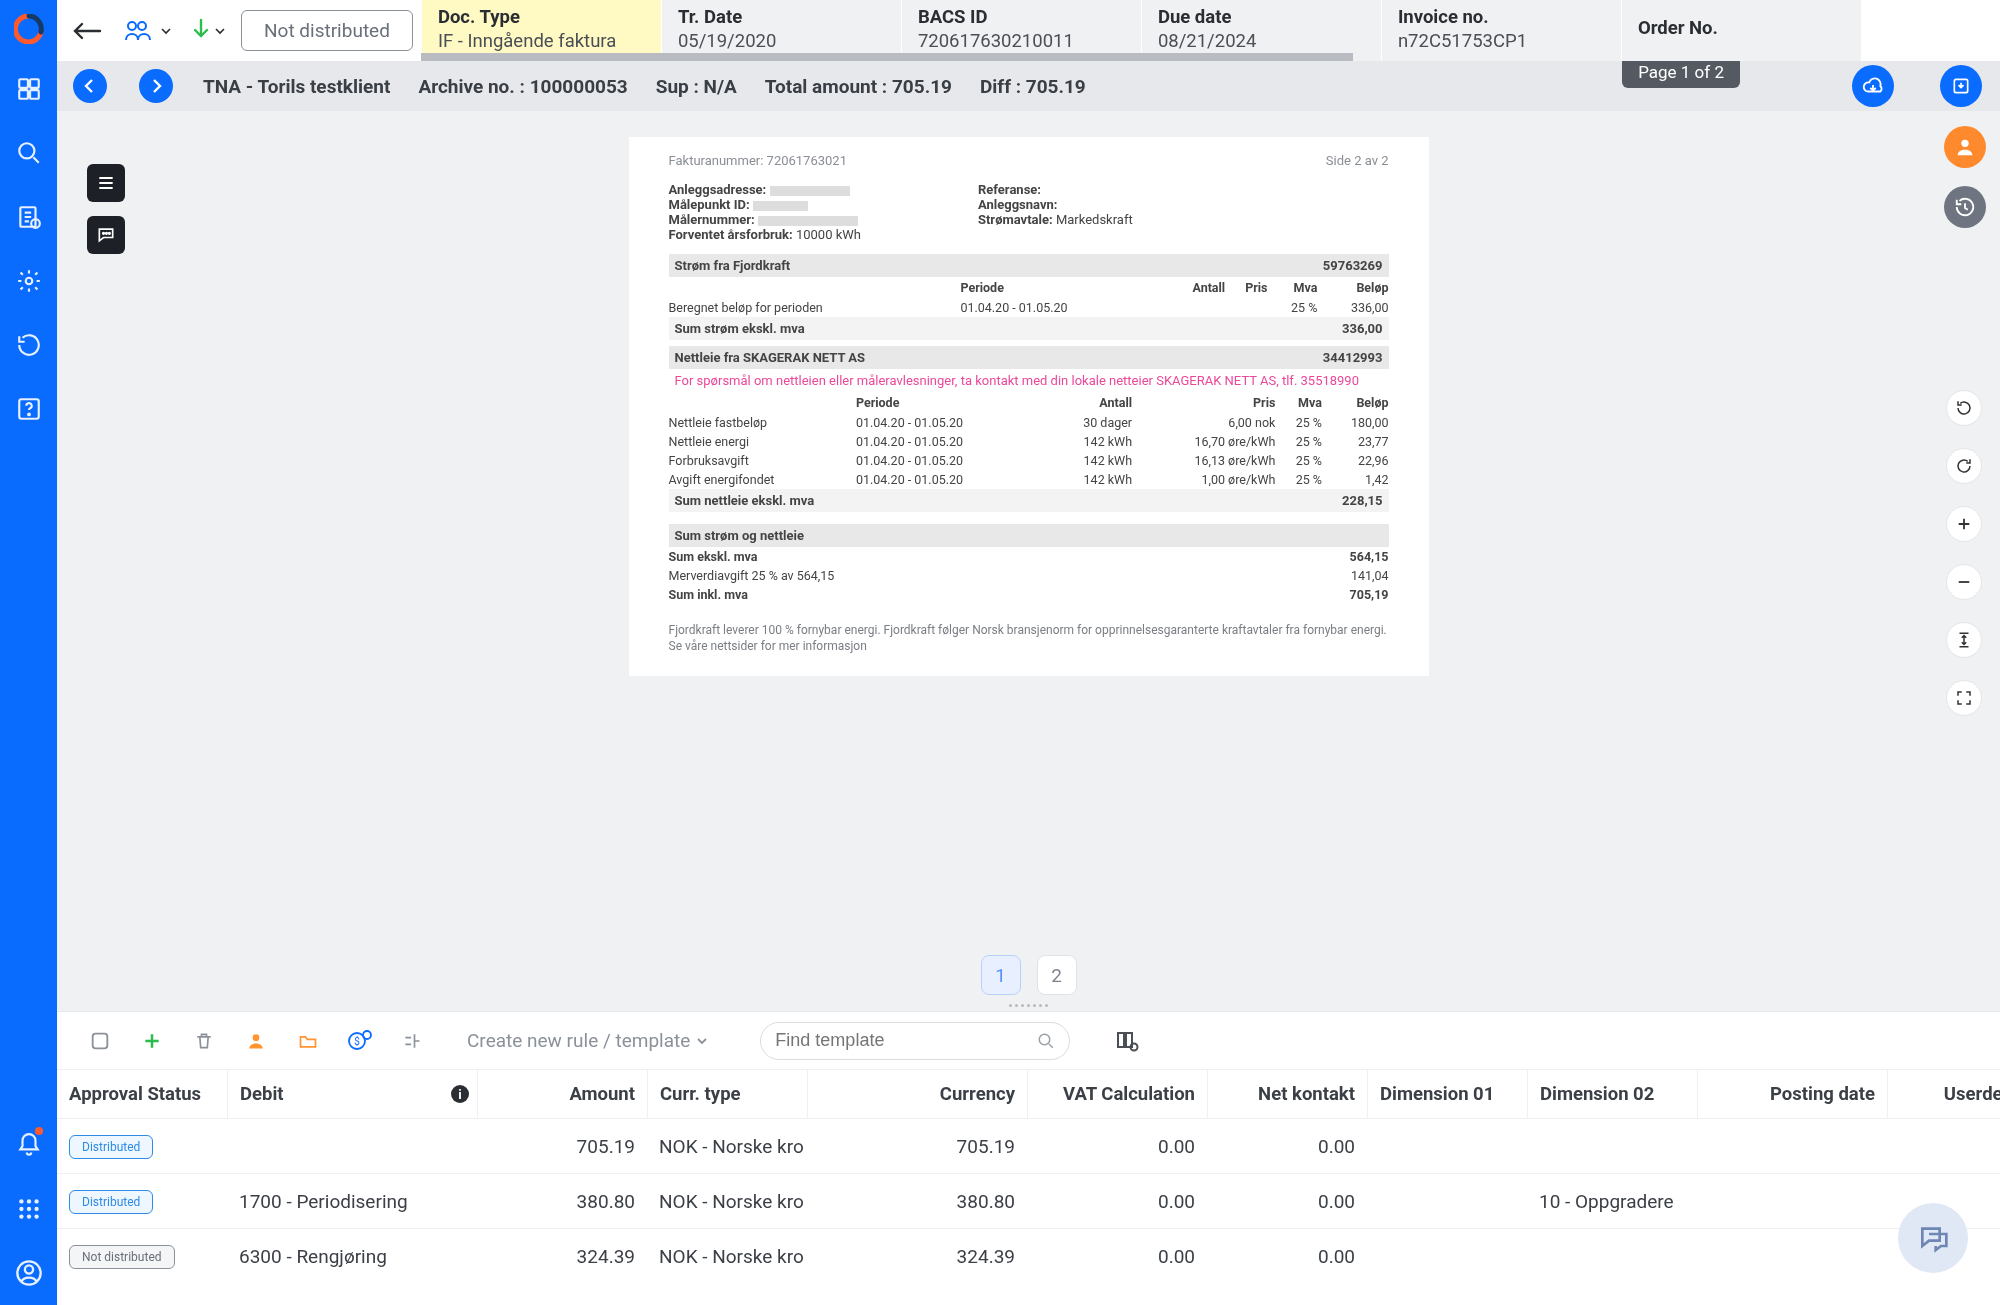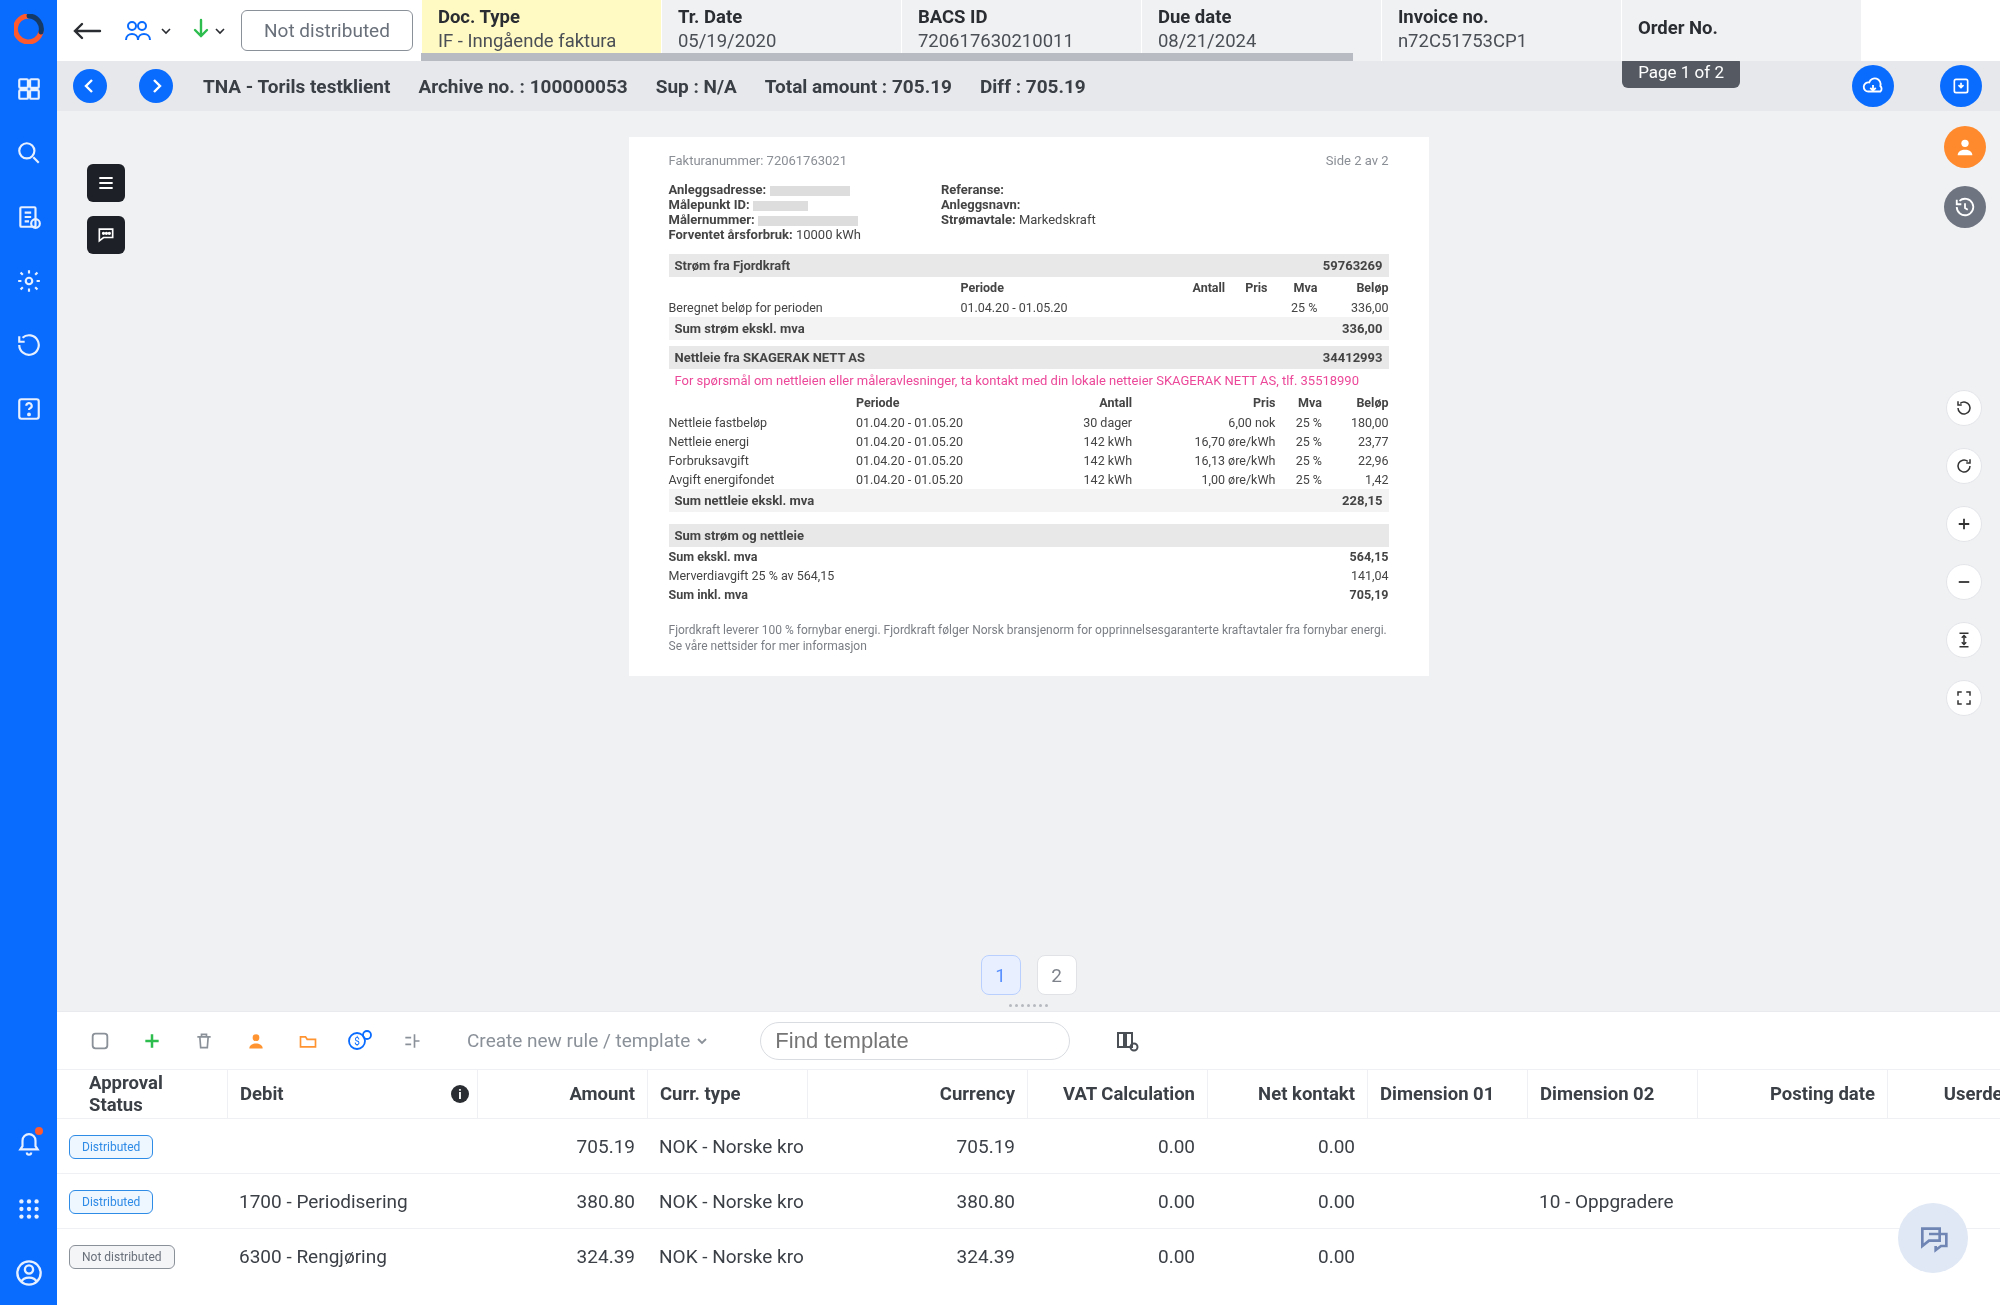--- a/index.html
+++ b/index.html
@@ -48,21 +48,21 @@
   
   .sq-btns { position:absolute; left:87px; top:164px; display:flex; flex-direction:column; gap:14px; z-index:30; }
   .sq-btns .sq { width:38px; height:38px; border-radius:6px; background:#1d2026; color:#fff; display:flex; align-items:center; justify-content:center; cursor:pointer; }
 
   .note-tab { position:absolute; left:57px; top:152px; width:30px; height:420px; background:#fff; border-right:1px solid #e8eaee; border-bottom-right-radius:6px;}
 
   
   .doc-area { position:absolute; left:57px; top:111px; right:0; bottom:294px; background:#f0f1f3; overflow:hidden; }
   .doc-page { position:absolute; left:50%; top:26px; transform:translateX(-50%); width:800px; background:#fff; padding:16px 40px 22px; font-size:13px; color:#444; }
   .doc-page .hdr { display:flex; justify-content:space-between; color:#8a8e95; margin-bottom:14px; }
-  .doc-page .metagrid { display:flex; gap:80px; margin:10px 0 12px; }
+  .doc-page .metagrid { display:flex; gap:117px; margin:10px 0 12px; }
   .doc-page .metagrid b { font-weight:700; }
   .doc-page .blk { background:#ddd; display:inline-block; height:10px; width:80px; vertical-align:middle; }
   .doc-page table { width:100%; border-collapse:collapse; font-size:12.5px; }
   .doc-page th { text-align:left; font-weight:700; padding:3px 0; }
   .doc-page td { padding:2px 0; }
   .doc-page td.r, .doc-page th.r { text-align:right; }
   .doc-page .band   { background:#e8e8e8; font-weight:700; padding:4px 6px; display:flex; justify-content:space-between; }
   .doc-page .bandlt { background:#f3f3f3; font-weight:700; padding:4px 6px; display:flex; justify-content:space-between; }
   .doc-page .note   { color:#ec4899; padding:4px 6px; }
   .doc-page .foot   { color:#7a7e84; font-size:12px; margin-top:18px; line-height:1.35; }
@@ -77,26 +77,26 @@
   
   .lines { position:absolute; left:57px; right:0; bottom:0; height:294px; background:#fff; border-top:1px solid #e8eaee; display:flex; flex-direction:column; }
   .tool-row { height:58px; display:flex; align-items:center; gap:22px; padding:0 28px; border-bottom:1px solid #eef0f3; }
   .tool-row .tico { width:30px; height:30px; display:flex; align-items:center; justify-content:center; cursor:pointer; }
   .tool-row .tico.gray { color:#8b9199; }
   .tool-row .tico.green { color:#2dbd4e; }
   .tool-row .tico.orange{ color:#ff9430; }
   .tool-row .tico.blue  { color:#0a6bff; }
   .tool-row .linklike { color:#8b9199; font-size:19px; cursor:pointer; display:flex; align-items:center; gap:6px; margin-left:18px;}
   .tool-row .search { margin-left:30px; width:310px; height:38px; border:1px solid #d9dce1; border-radius:20px; display:flex; align-items:center; padding:0 14px; color:#9aa0a8; font-size:18px; }
-  .tool-row .search input { border:none; outline:none; flex:1; font-size:22px; color:#333; background:transparent; }
+  .tool-row .search input { border:none; outline:none; flex:1; font-size:18px; color:#333; background:transparent; }
 
   .grid-head, .grid-row { display:grid; grid-template-columns: 170px 250px 170px 160px 220px 180px 160px 160px 170px 190px 160px; align-items:center; }
   .grid-head { height:48px; font-size:18.5px; font-weight:700; color:#3b3f46; }
   .grid-head > div { padding:0 12px; border-left:1px solid #eef0f3; height:100%; display:flex; align-items:center; position:relative;}
-  .grid-head > div:first-child { border-left:none;margin-left:20px; }
+  .grid-head > div:first-child { border-left:none; }
   .grid-row  { height:55px; border-top:1px solid #eef0f3; font-size:19px; color:#3b3f46; }
   .grid-row > div { padding:0 12px; white-space:nowrap; overflow:hidden; }
   .grid-row > div.r, .grid-head > div.r { justify-content:flex-end; text-align:right; }
   .status-chip { display:inline-block; padding:4px 12px; border-radius:6px; font-size:12px; }
   .status-chip.dist    { border:1.5px solid #2e8be6; color:#2e8be6; background:#eef6ff; }
   .status-chip.notdist { border:1.5px solid #8b9199; color:#69707a; background:#f4f5f7; }
   .info-dot { width:18px; height:18px; border-radius:50%; background:#2a2d32; color:#fff; font-size:13px; display:flex; align-items:center; justify-content:center; position:absolute; right:8px;}
 
   .chat-fab { position:absolute; right:32px; bottom:32px; width:70px; height:70px; border-radius:50%; background:#e0e8f5; display:flex; align-items:center; justify-content:center; color:#6f86b5; cursor:pointer; z-index:60;}
 </style>

